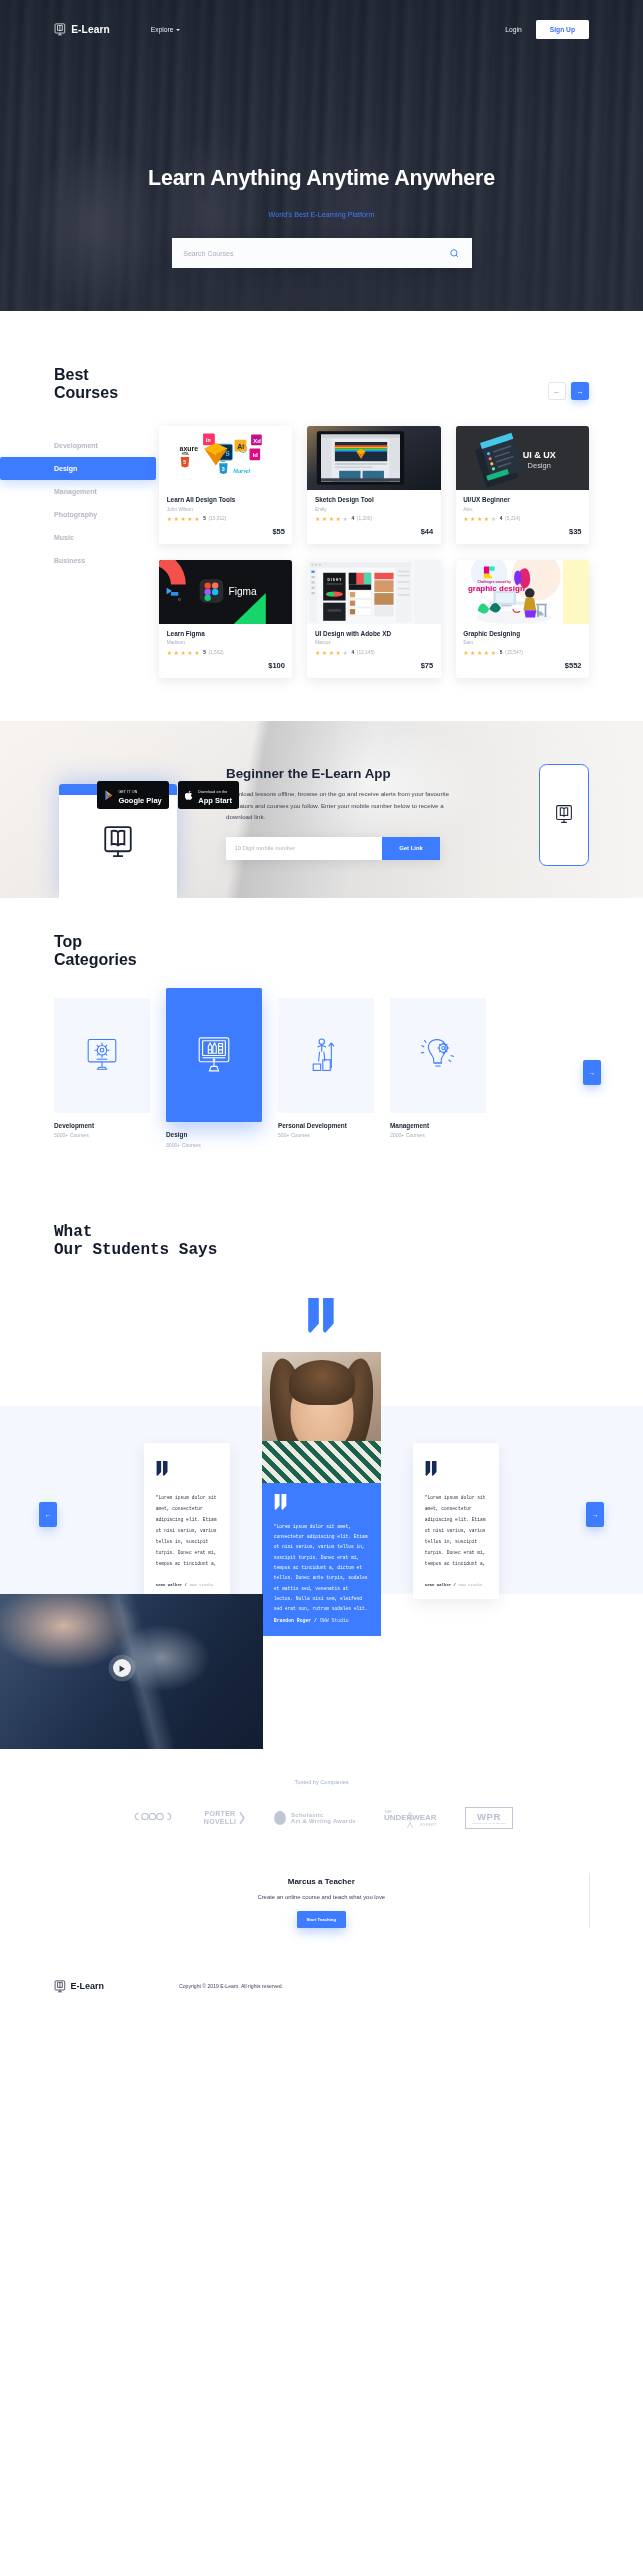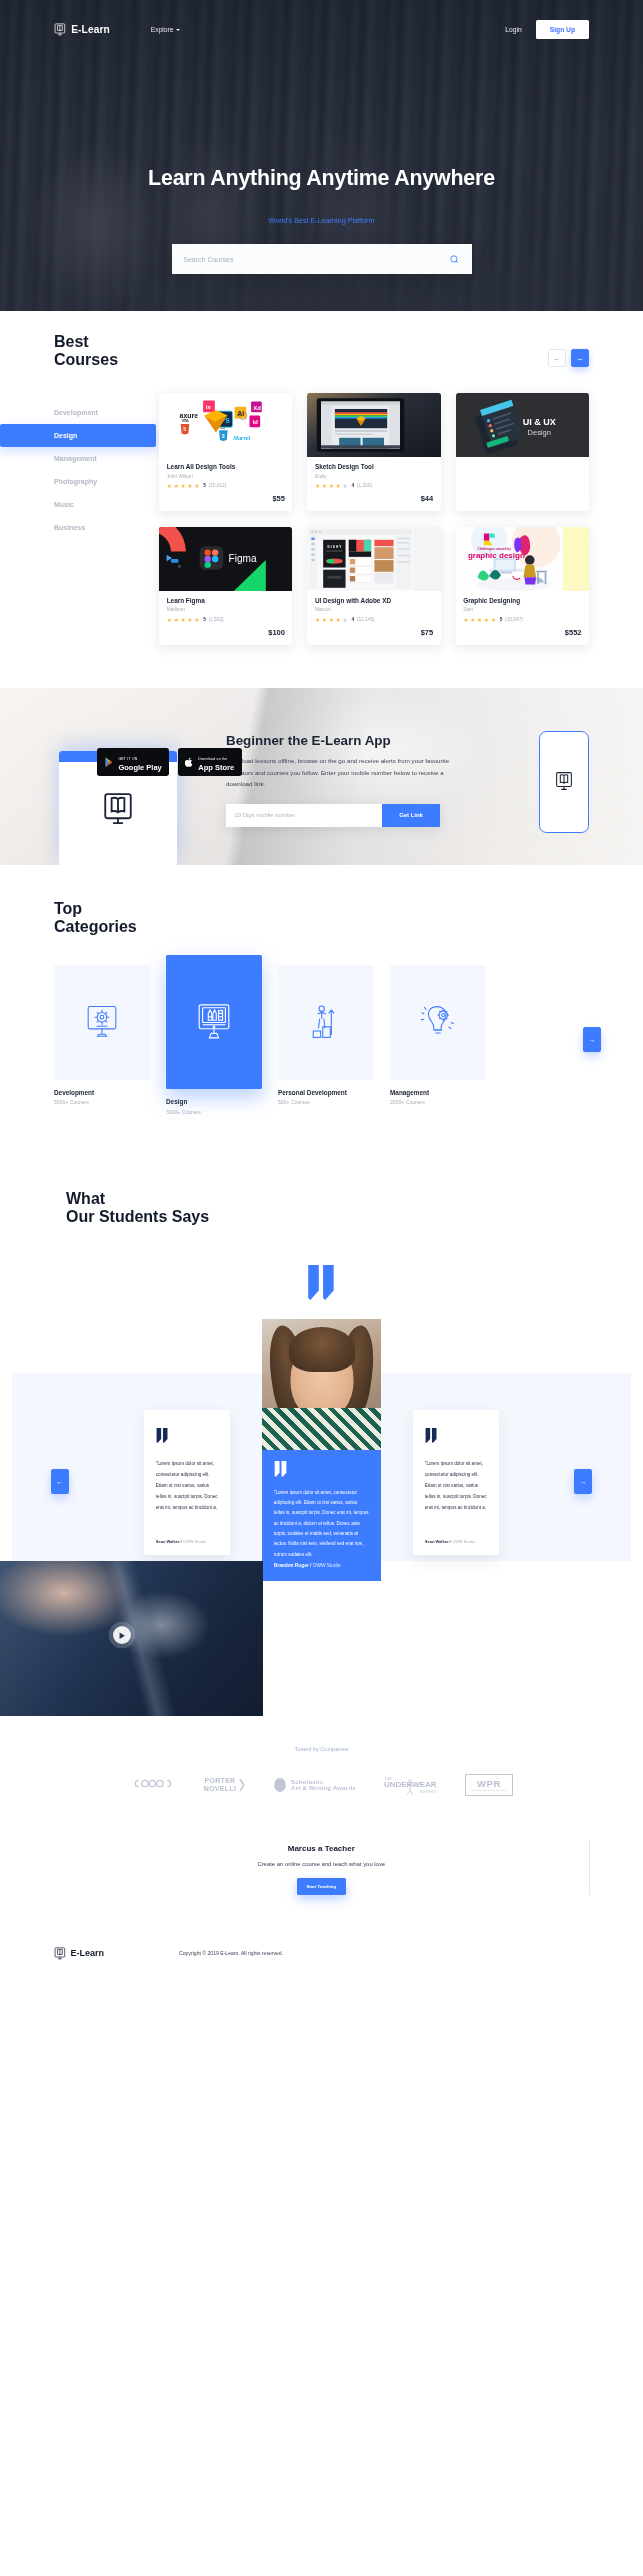--- a/index.html
+++ b/index.html
@@ -59,40 +59,40 @@
   }
   .hero-content {
     position:relative; z-index:5;
     text-align:center;
     padding-top: 107px;
   }
   .hero-title {
     color:#fff; font-size:21.4px; font-weight:700; letter-spacing:-0.2px;
   }
   .hero-sub {
-    color:#3d7bff; font-size:7.2px; margin-top:25px; font-weight:400;
+    color:#3d7bff; font-size:7.2px; margin-top:19px; font-weight:400;
   }
   .hero-search {
     margin: 19.3px auto 0;
     width: 300px; height: 30px;
     background:#fbfcfe;
     display:flex; align-items:center;
     padding: 0 11.8px;
     box-shadow: 0 5.4px 16px rgba(10,14,30,.18);
   }
   .hero-search input {
     flex:1; border:none; outline:none; background:transparent;
     font-family:inherit; font-size:7px; color:#3b4354;
   }
   .hero-search input::placeholder { color:#a7adbb; }
   .search-ic { width:10.7px; height:10.7px; color:#3d7bff; }
 
   
   .section { position:relative; }
-  .best { padding: 22px 0 43px; }
+  .best { padding: 55px 0 43px; }
   .sec-head { padding: 0 54px; }
   .sec-title {
     font-size: 16px; font-weight: 700; line-height: 1.14; color:#121a2b;
   }
   .slider-nav { display:flex; gap:5.4px; }
   .nav-sq {
     width:18px; height:18px; border-radius:2.1px;
     display:flex; align-items:center; justify-content:center;
     font-size:7.5px; cursor:pointer;
   }
@@ -201,21 +201,21 @@
   .cat-name { font-size:6.4px; font-weight:700; color:#1a2233; margin-top:8.6px; }
   .cat-count { font-size:5.1px; color:#a9aebb; margin-top:3.8px; }
   .cat-next {
     position:absolute; right: 42px; top: 91px;
     width: 18px; height: 25px; background:#3d7bff; color:#fff;
     border-radius:2.1px; display:flex; align-items:center; justify-content:center;
     font-size:7px; box-shadow:0 4.3px 9.6px rgba(61,123,255,.3); cursor:pointer;
   }
 
   
-  .testi { padding: 32px 12px 0; position:relative; }
+  .testi { padding: 32px 0 0; position:relative;font-family:Liberation Mono, monospace; }
   .big-quote { display:flex; justify-content:center; margin-top: 39px; }
   .testi-stage { position:relative; margin-top: 14px; height: 247px; }
   .testi-bandbg {
     position:absolute; left:0; right:0; top:59px; bottom:0; background:#f4f7fe;
   }
   .testi-row { position:relative; display:flex; align-items:flex-start; justify-content:center; gap:32px; padding-top: 96px; }
   .side-card {
     width: 86px; background:#fff; border-radius:1.6px;
     box-shadow: 0 5.4px 16px rgba(25,35,60,.08);
     padding: 18px 11.8px 11.8px; min-height: 145px;
@@ -490,20 +490,34 @@
                   <circle cx="31" cy="72" r="3" fill="#6ee7a6"></circle>
                 <rect x="40" y="40" width="36" height="3" fill="#4a5866"></rect>
                   <rect x="40" y="50" width="30" height="3" fill="#4a5866"></rect>
                   <rect x="40" y="60" width="34" height="3" fill="#4a5866"></rect>
                   <rect x="40" y="70" width="26" height="3" fill="#4a5866"></rect>
                 <rect x="14" y="80" width="42" height="10" rx="2" fill="#14b87c"></rect>
               </g>
               <text x="122" y="60" font-family="Liberation Sans" font-size="17" font-weight="700" fill="#ffffff" text-anchor="middle">UI &amp; UX</text>
               <text x="122" y="78" font-family="Liberation Sans" font-size="14" fill="#d5d8dc" text-anchor="middle">Design</text>
             </svg>
+          </div>
+          <div class="card-body">
+            <div class="course-title">UI/UX Beginner</div>
+            <div class="course-author">Alex</div>
+            <div class="rating-row">
+              <span class="star">★</span>
+                <span class="star">★</span>
+                <span class="star">★</span>
+                <span class="star">★</span>
+                <span class="star off">★</span>
+              <span class="rate-num">4</span>
+              <span class="rate-cnt">(5,214)</span>
+            </div>
+            <div class="price">$35</div>
           </div>
         </article>
 
         <article class="course-card">
           <div class="thumb t-figma">
             <svg viewBox="0 0 200 120" width="107" height="64">
               <rect width="200" height="120" fill="#111215"></rect>
               <path d="M0 0 A64 64 0 0 1 64 64 L36 64 A36 36 0 0 0 0 28 Z" fill="#f2514c" transform="translate(-14,-18)"></path>
               <path d="M200 120 L200 62 L140 120 Z" fill="#16d56a"></path>
               <path d="M14 52 l10 6 l-10 6z" fill="#4aa3f0"></path>
@@ -674,21 +688,21 @@
               <span class="badge-lg">Google Play</span>
             </span>
           </div>
           <div class="badge">
             <svg width="8.6" height="10.7" viewBox="0 0 16 20" fill="#ffffff">
               <path d="M11.2 10.5c0-2.2 1.8-3.2 1.9-3.3-1-1.5-2.6-1.7-3.2-1.7-1.4-.1-2.6.8-3.3.8-.7 0-1.7-.8-2.8-.8-1.5 0-2.8.8-3.5 2.1-1.5 2.6-.4 6.5 1.1 8.6.7 1 1.6 2.2 2.7 2.1 1.1 0 1.5-.7 2.8-.7s1.7.7 2.8.7c1.2 0 1.9-1 2.6-2.1.8-1.2 1.1-2.4 1.2-2.5-.1 0-2.3-.9-2.3-3.2z"></path>
               <path d="M9.3 4.1c.6-.7 1-1.7.9-2.7-.9 0-1.9.6-2.5 1.3-.6.6-1 1.6-.9 2.6 1 .1 1.9-.5 2.5-1.2z"></path>
             </svg>
             <span>
               <span class="badge-sm">Download on the</span><br>
-              <span class="badge-lg">App Store</span>
+              <span class="badge-lg">App Start</span>
             </span>
           </div>
         </div>
 
         <h2 class="dl-title">Beginner the E-Learn App</h2>
         <p class="dl-desc">Download lessons offline, browse on the go and receive alerts from your favourite educators and courses you follow. Enter your mobile number below to receive a download link.</p>
         <div class="dl-form">
           <input type="text" placeholder="10 Digit mobile number" style="">
           <button>Get Link</button>
         </div>

